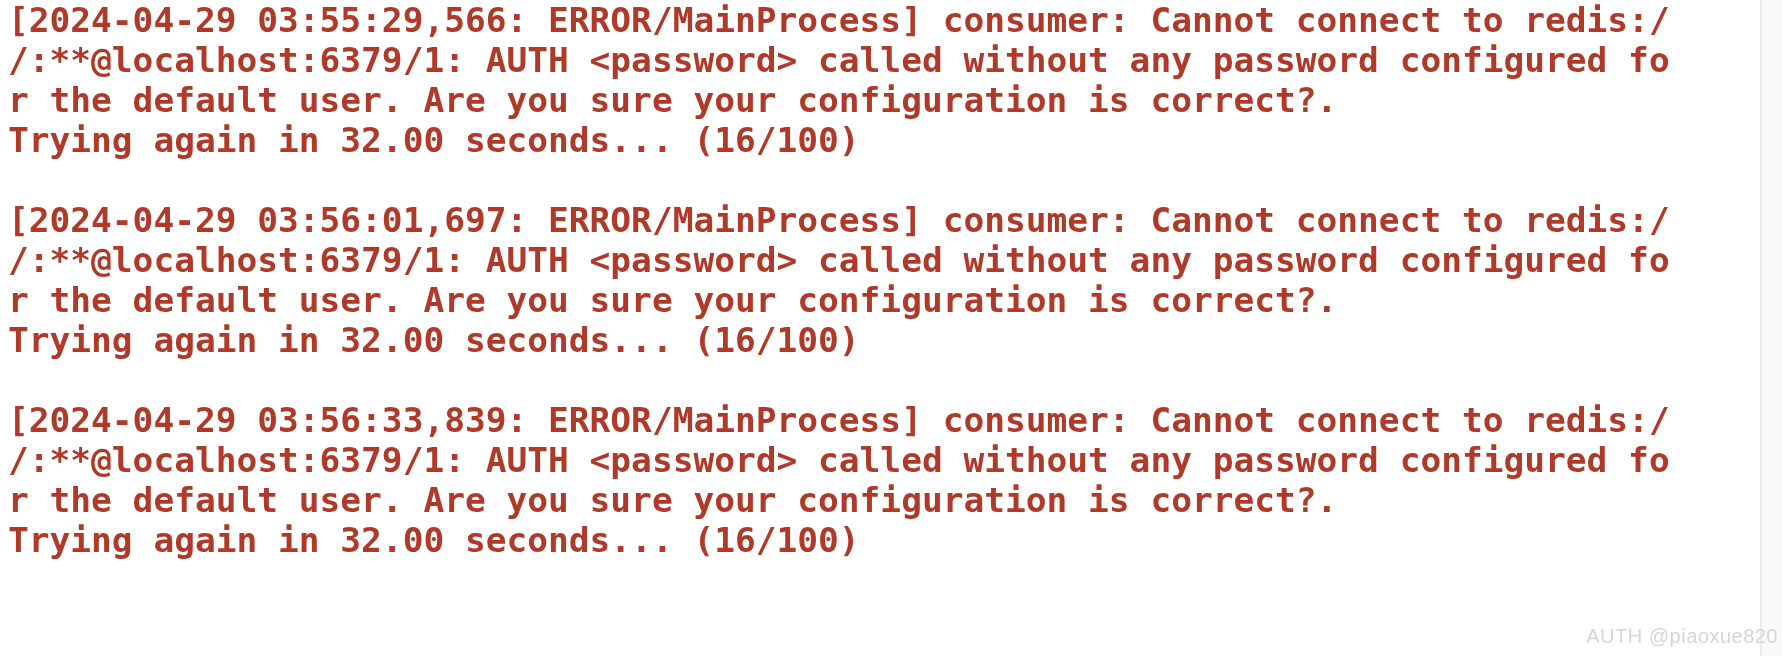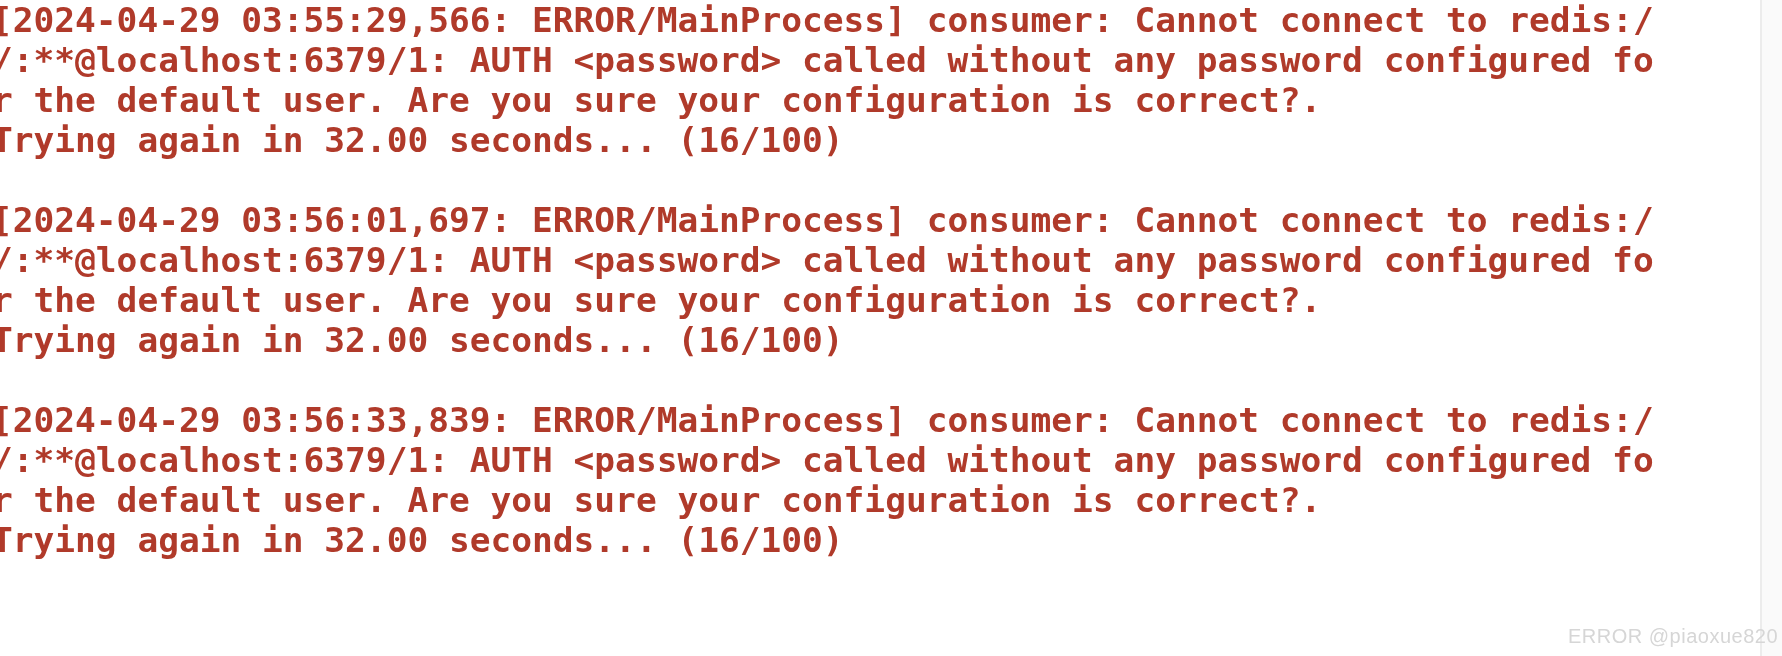--- a/index.html
+++ b/index.html
@@ -19,21 +19,21 @@
 
   
   #log-content {
     position: absolute;
     left: 0;
     top: 0;
     width: 1760px;
     height: 656px;
     overflow: hidden;
     
-    padding-left: 0;
+    padding-left: 16px;
     box-sizing: border-box;
   }
 
   .log-block {
     
   }
 
   .log-line {
     color: #b03a2a;
     font-size: 34.5px;
@@ -100,15 +100,15 @@
       <div class="log-line">[2024-04-29 03:56:33,839: ERROR/MainProcess] consumer: Cannot connect to redis:/</div>
       <div class="log-line">/:**@localhost:6379/1: AUTH &lt;password&gt; called without any password configured fo</div>
       <div class="log-line">r the default user. Are you sure your configuration is correct?.</div>
       <div class="log-line">Trying again in 32.00 seconds... (16/100)</div>
     </div>
 
   </div>
 
   <div id="scrollbar-gutter"></div>
 
-  <div id="watermark">ERROR @piaoxue820</div>
+  <div id="watermark">AUTH @piaoxue820</div>
 
 </div>
 
 </body></html>

